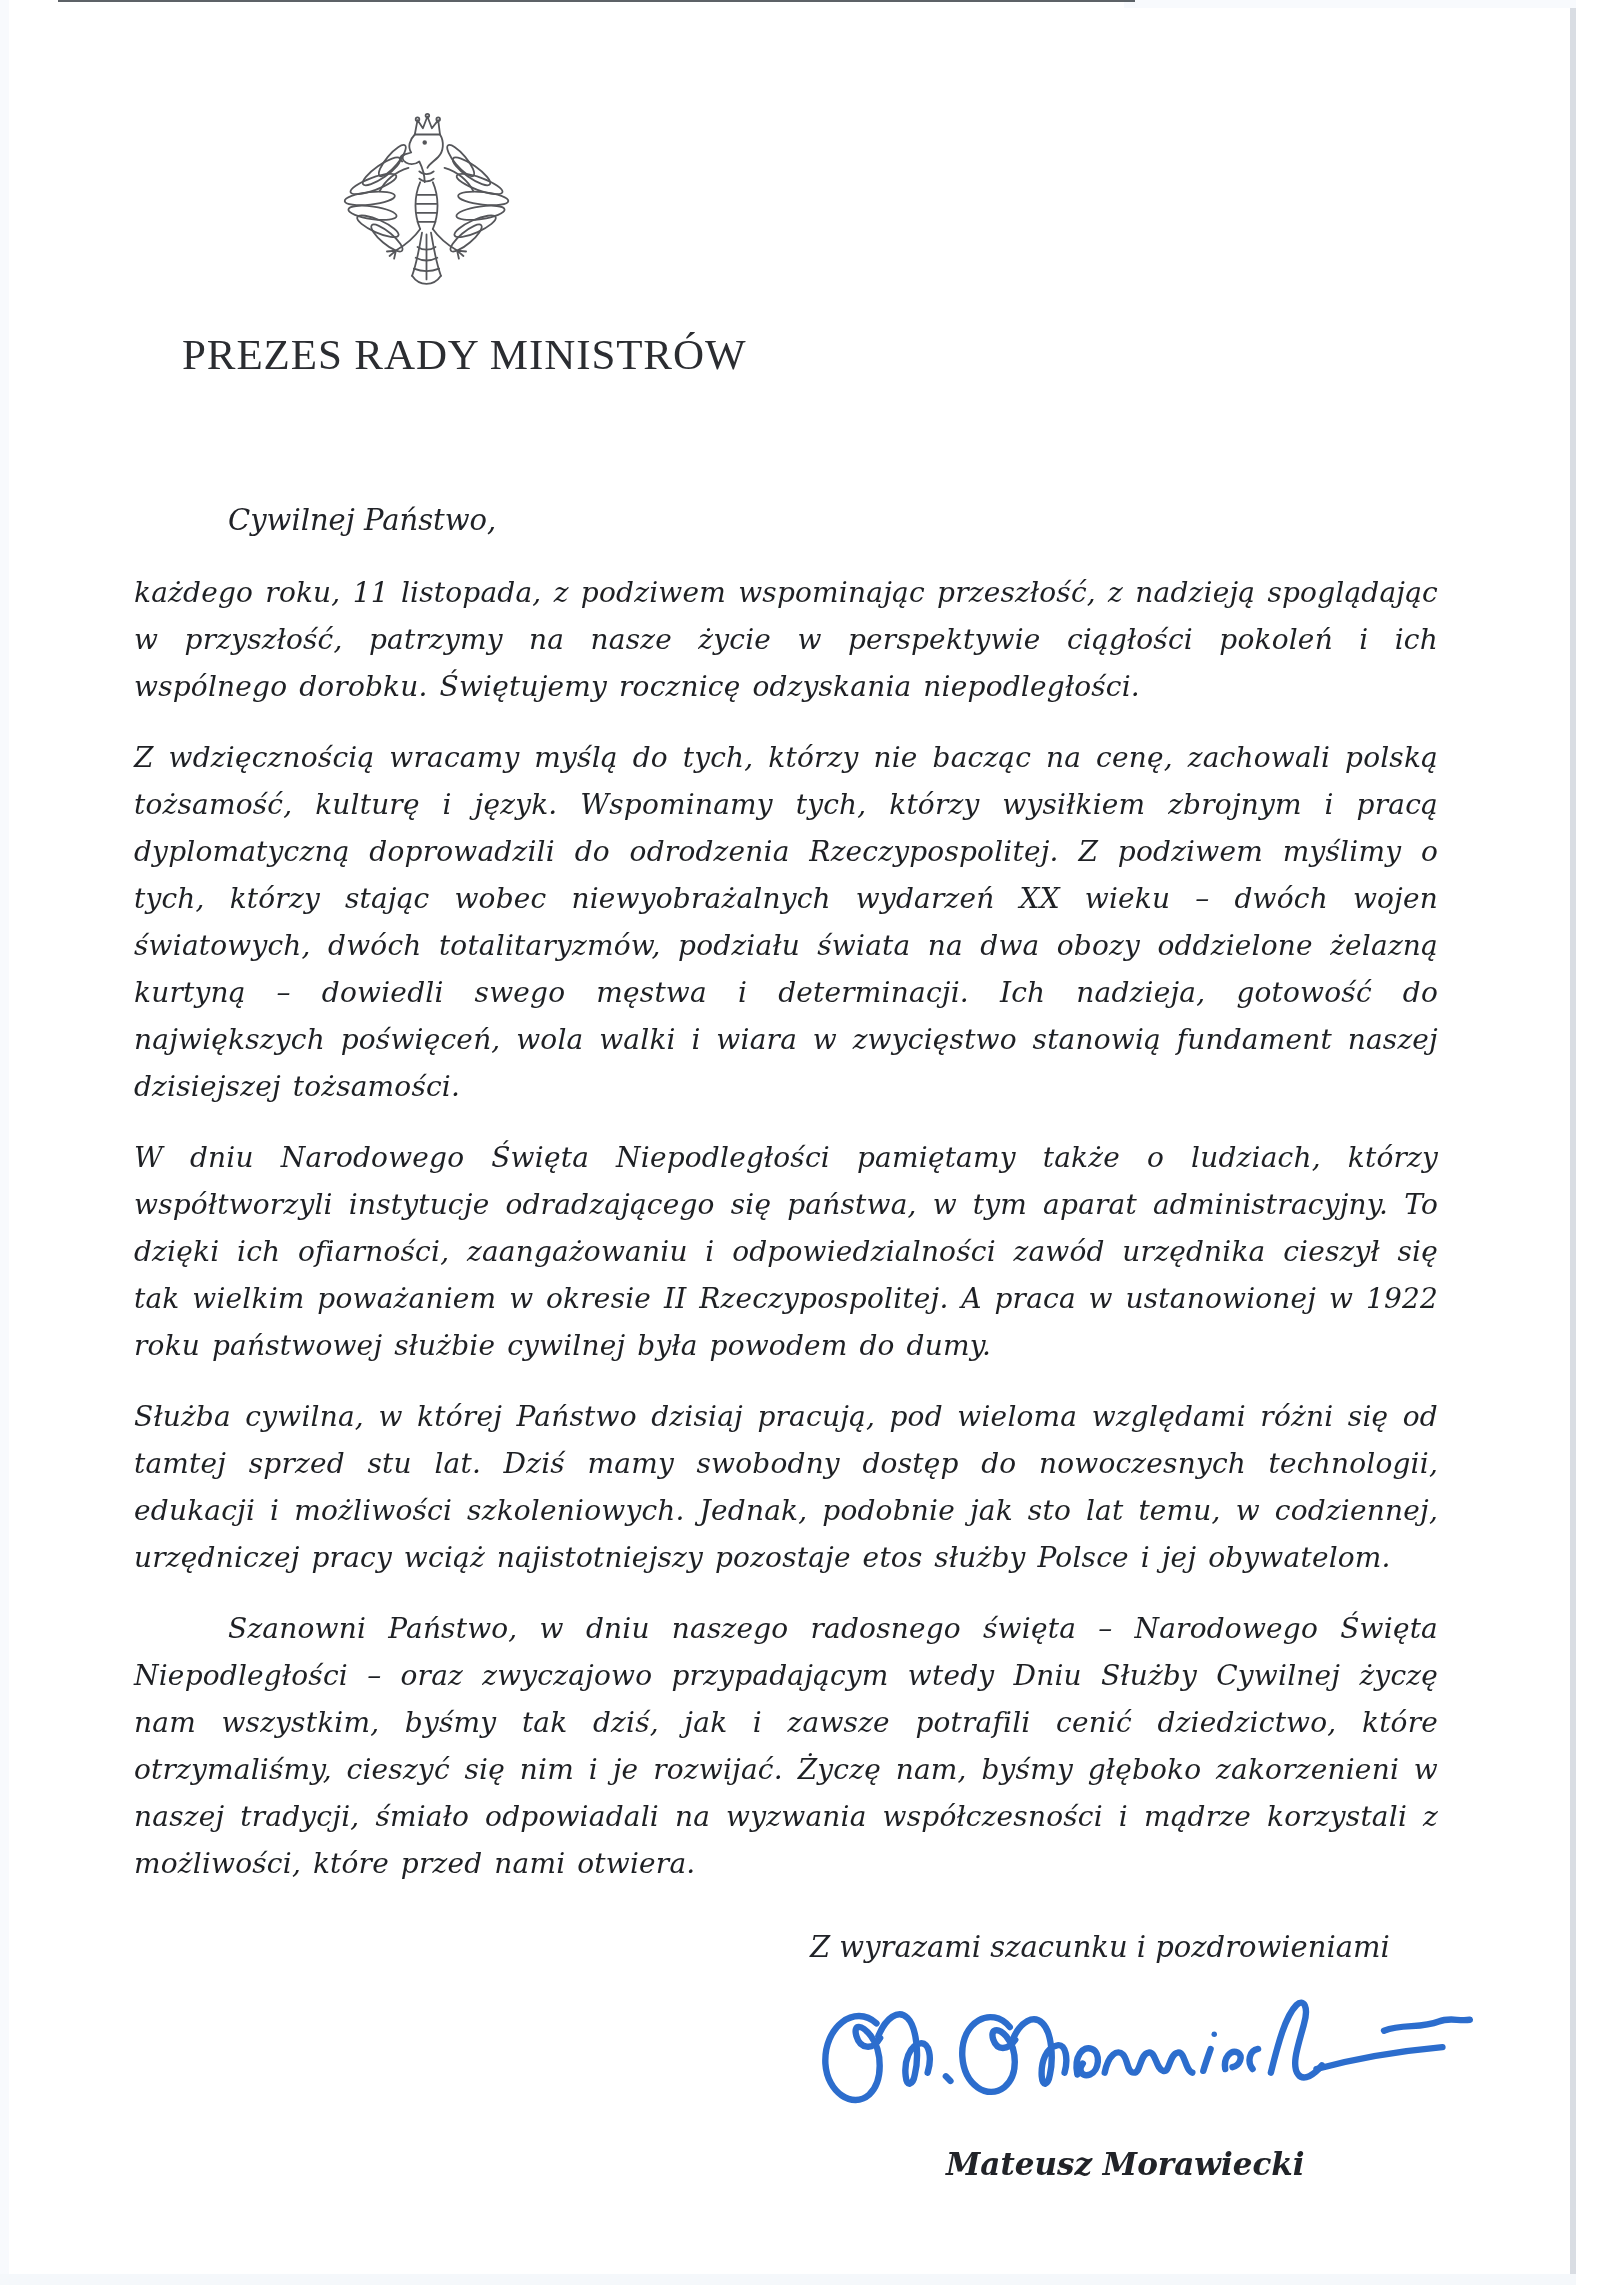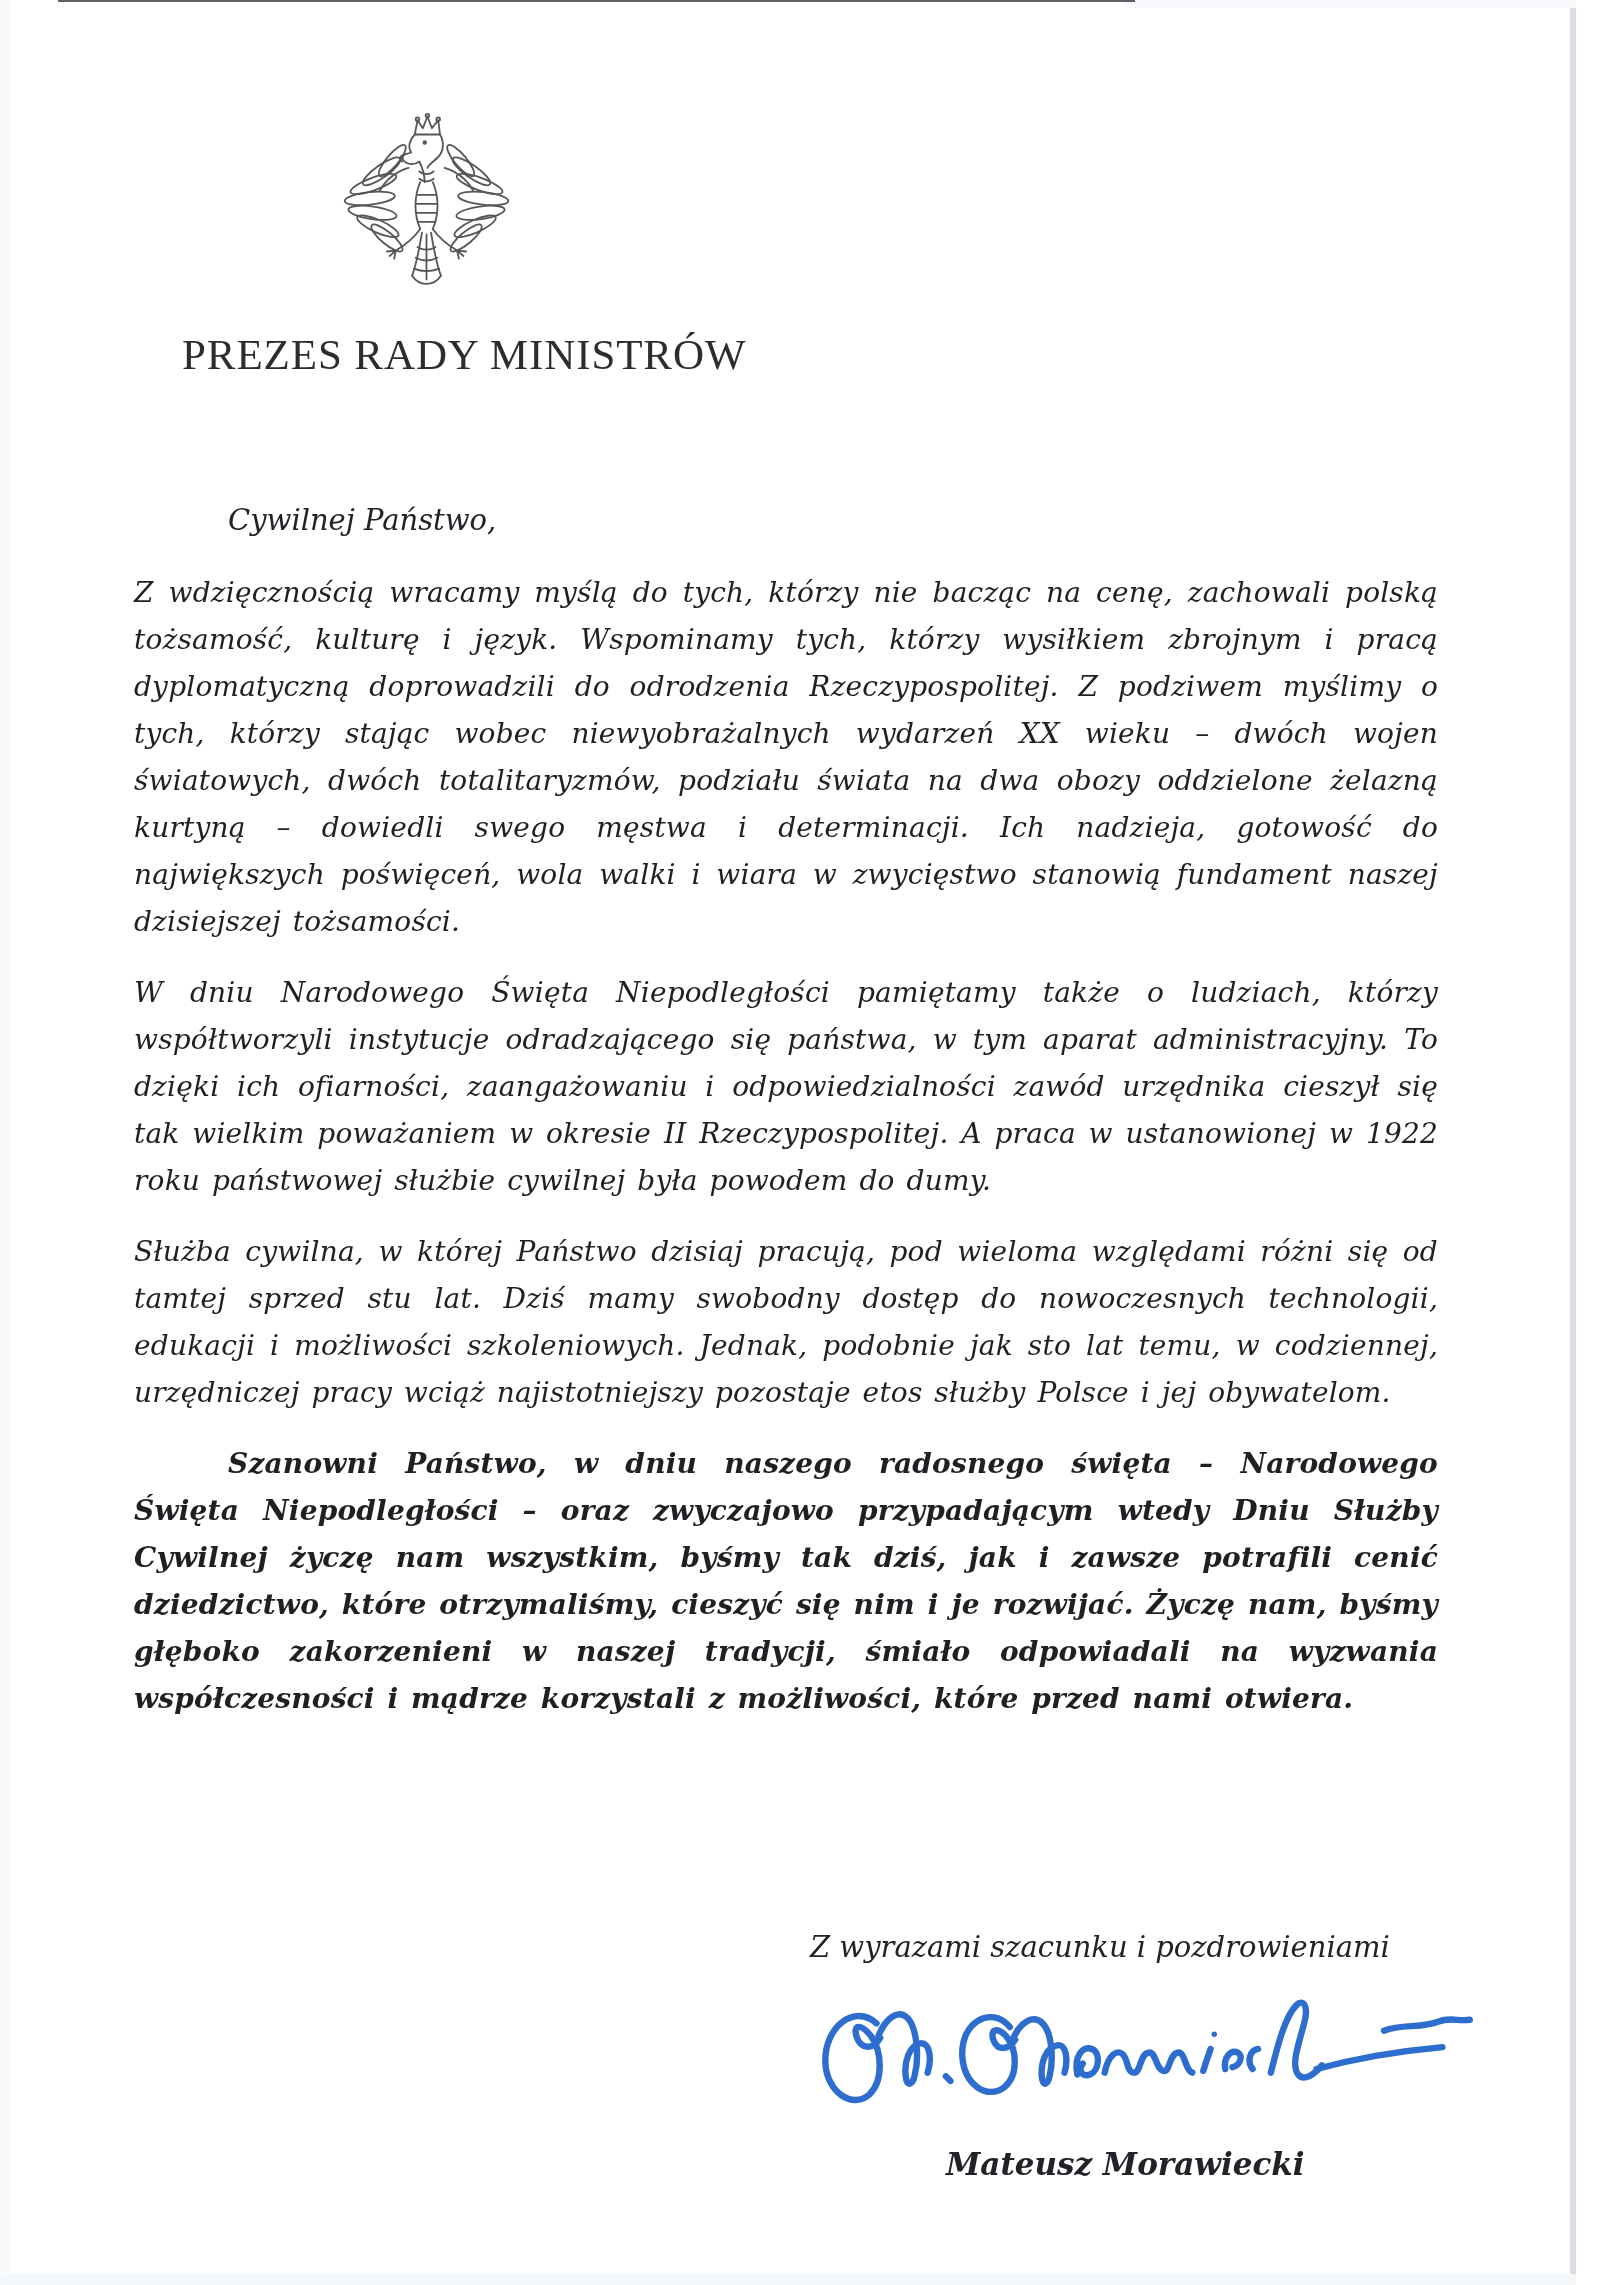--- a/index.html
+++ b/index.html
@@ -62,21 +62,21 @@
     font-style: italic;
     font-size: 28px;
     line-height: 47px;
     text-align: justify;
     word-spacing: 2.8px;
     letter-spacing: 0.2px;
     color: #1e2024;
   }
   .body-text p { margin: 0 0 24px 0; }
   .body-text p.indent-first { text-indent: 94px; }
-  .body-text p:last-child { margin-bottom: 0; font-weight: bold; }
+  .body-text p:last-child { margin-bottom: 0; }
 
   .closing {
     position: absolute;
     top: 1930px; left: 810px;
     font-style: italic;
     font-size: 29px;
     color: #212328;
     white-space: nowrap;
   }
 
@@ -152,20 +152,21 @@
       <path d="M74,182 C82,194 98,194 106,182"></path>
     </g>
   </svg>
 
   <h1 class="office-title">PREZES RADY MINISTRÓW</h1>
 
 
   <div class="salutation">Cywilnej Państwo,</div>
 
   <div class="body-text">
+    <p>każdego roku, 11 listopada, z podziwem wspominając przeszłość, z nadzieją spoglądając w przyszłość, patrzymy na nasze życie w perspektywie ciągłości pokoleń i ich wspólnego dorobku. Świętujemy rocznicę odzyskania niepodległości.</p>
     <p>Z wdzięcznością wracamy myślą do tych, którzy nie bacząc na cenę, zachowali polską tożsamość, kulturę i język. Wspominamy tych, którzy wysiłkiem zbrojnym i pracą dyplomatyczną doprowadzili do odrodzenia Rzeczypospolitej. Z podziwem myślimy o tych, którzy stając wobec niewyobrażalnych wydarzeń XX wieku – dwóch wojen światowych, dwóch totalitaryzmów, podziału świata na dwa obozy oddzielone żelazną kurtyną – dowiedli swego męstwa i determinacji. Ich nadzieja, gotowość do największych poświęceń, wola walki i wiara w zwycięstwo stanowią fundament naszej dzisiejszej tożsamości.</p>
     <p>W dniu Narodowego Święta Niepodległości pamiętamy także o ludziach, którzy współtworzyli instytucje odradzającego się państwa, w tym aparat administracyjny. To dzięki ich ofiarności, zaangażowaniu i odpowiedzialności zawód urzędnika cieszył się tak wielkim poważaniem w okresie II Rzeczypospolitej. A praca w ustanowionej w 1922 roku państwowej służbie cywilnej była powodem do dumy.</p>
     <p>Służba cywilna, w której Państwo dzisiaj pracują, pod wieloma względami różni się od tamtej sprzed stu lat. Dziś mamy swobodny dostęp do nowoczesnych technologii, edukacji i możliwości szkoleniowych. Jednak, podobnie jak sto lat temu, w codziennej, urzędniczej pracy wciąż najistotniejszy pozostaje etos służby Polsce i jej obywatelom.</p>
     <p class="indent-first">Szanowni Państwo, w dniu naszego radosnego święta – Narodowego Święta Niepodległości – oraz zwyczajowo przypadającym wtedy Dniu Służby Cywilnej życzę nam wszystkim, byśmy tak dziś, jak i zawsze potrafili cenić dziedzictwo, które otrzymaliśmy, cieszyć się nim i je rozwijać. Życzę nam, byśmy głęboko zakorzenieni w naszej tradycji, śmiało odpowiadali na wyzwania współczesności i mądrze korzystali z możliwości, które przed nami otwiera.</p>
   </div>
 
   <div class="closing">Z wyrazami szacunku i pozdrowieniami</div>
 
   <svg class="signature-svg" viewBox="0 0 780 150" aria-hidden="true">
     <g stroke="#2c6dcd" stroke-width="7" fill="none" stroke-linecap="round" stroke-linejoin="round">

